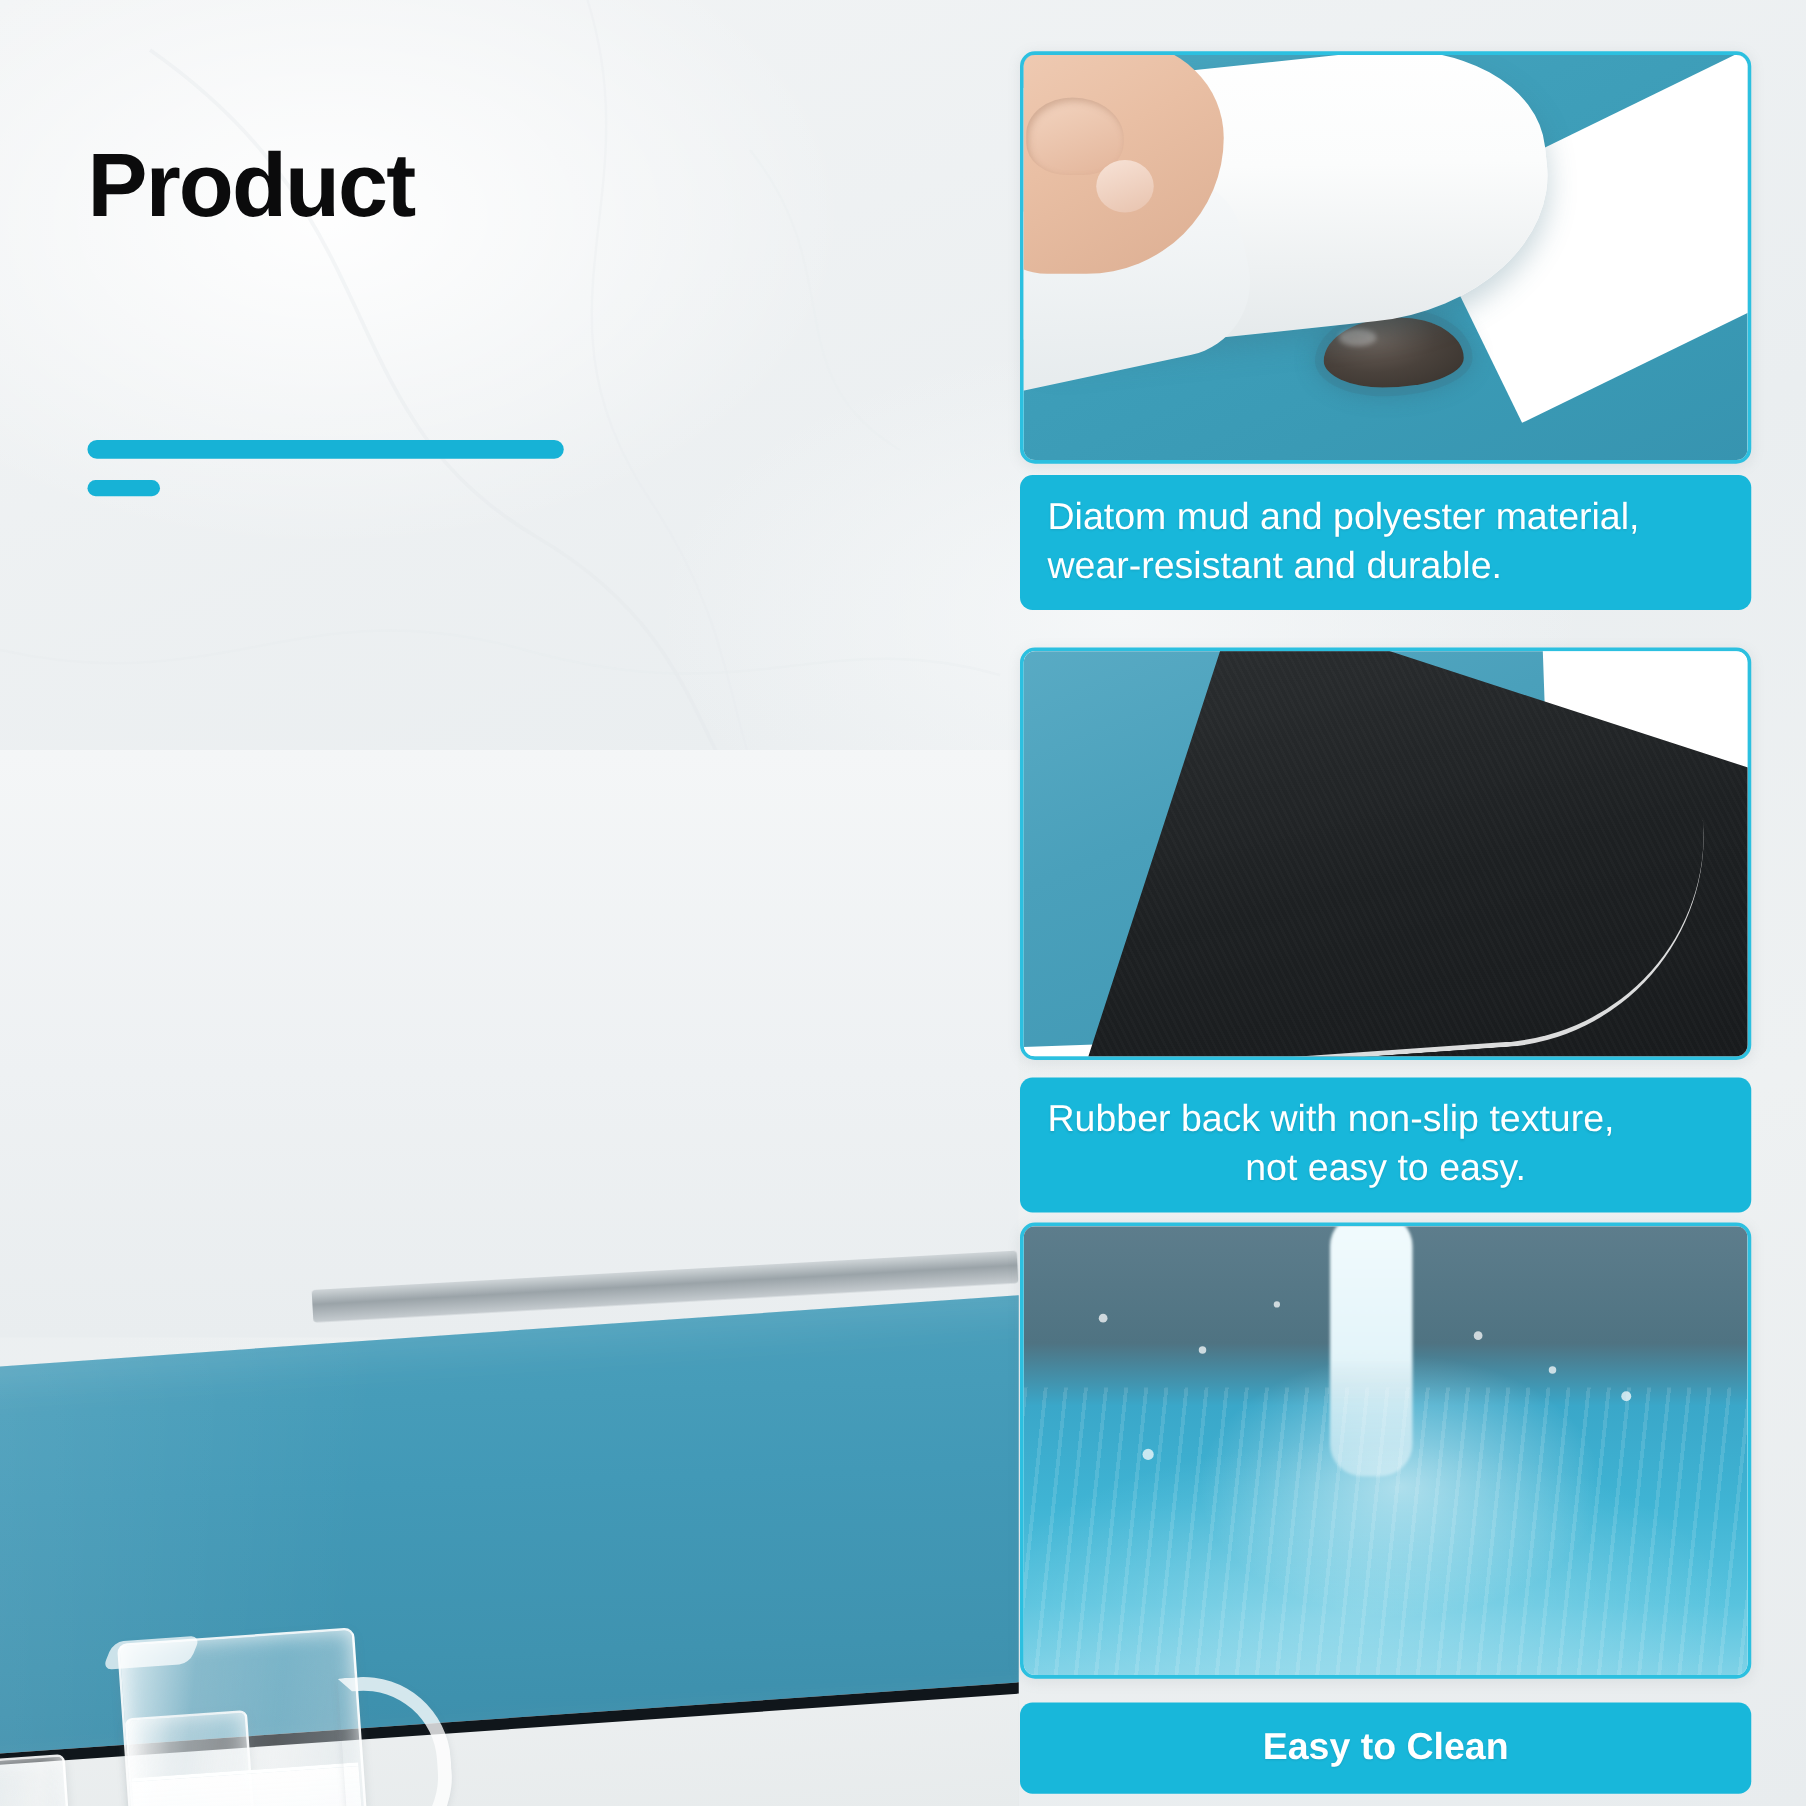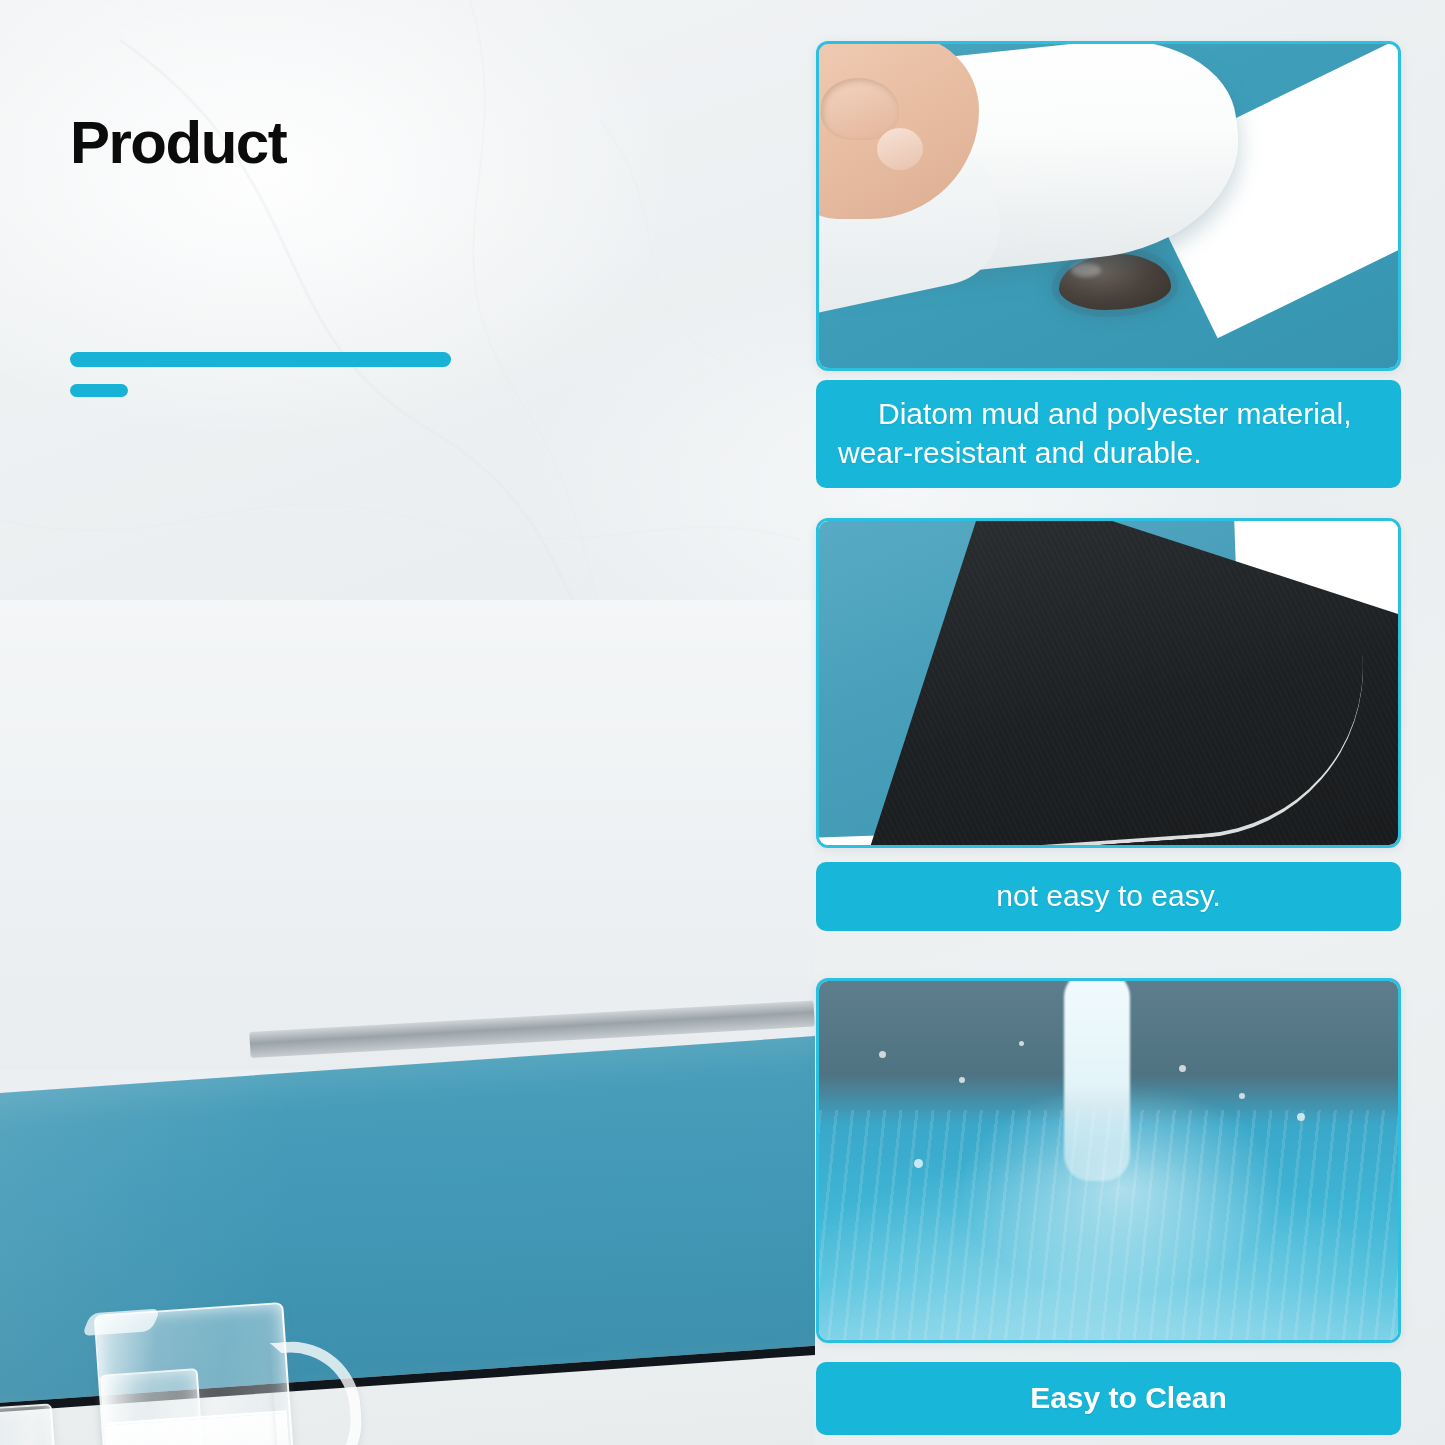--- a/index.html
+++ b/index.html
@@ -21,21 +21,21 @@
       linear-gradient(160deg,#f2f4f5 0%,#eaeef0 42%,#eef1f2 70%,#e8ecee 100%);
   }
   
   #veins { position:absolute; inset:0; opacity:.5; }
 
   
   #headline {
     position:absolute; left:70px; top:108px; width:620px;
   }
   #headline .line {
-    font-size:60px;
+    font-size:72px;
     line-height:1.16;
     font-weight:bold;
     letter-spacing:-1.5px;
     color:#0b0b0c;
   }
   #rules { position:absolute; left:70px; top:352px; }
   #rule-long {
     width:381px; height:15px; border-radius:8px; background:#17b2d6;
   }
   #rule-short {
@@ -245,21 +245,21 @@
     border-radius:10px;
     color:#ffffff;
     font-size:30px;
     line-height:1.30;
     padding:14px 22px 16px 22px;
     text-shadow:0 1px 2px rgba(0,0,0,.10);
   }
   #cap1 { top:380px; }
   #cap2 { top:862px; }
   #cap3 { top:1362px; text-align:center; padding:16px 22px 18px;font-weight:bold; }
-  .cap-l1 { display:block;margin-left:40px; }
+  .cap-l1 { display:block; }
   .cap-l2 { display:block; }
   #cap2 .cap-l2 { text-align:center; }
 </style>
 </head>
 <body>
 
 <div id="page">
   <svg id="veins" viewBox="0 0 1445 1445" preserveAspectRatio="none">
     <path d="M120,40 C320,180 260,330 430,430 C600,530 540,660 700,740" stroke="#e2e7e9" stroke-width="3" fill="none" opacity=".7"></path>
     <path d="M470,0 C520,160 420,250 520,400 C620,550 560,640 690,720" stroke="#e6eaec" stroke-width="2" fill="none" opacity=".6"></path>
@@ -317,20 +317,21 @@
 
 <div class="card" id="card2">
   <div class="photo">
     <div id="p2-bg"></div>
     <div id="p2-teal"></div>
     <div id="p2-black"></div>
     <div id="p2-edge"></div>
   </div>
 </div>
 <div class="caption" id="cap2">
+  <span class="cap-l1">Rubber back with non-slip texture,</span>
   <span class="cap-l2">not easy to easy.</span>
 </div>
 
 <div class="card" id="card3">
   <div class="photo">
     <div id="p3-bg"></div>
     <div id="p3-stream"></div>
     <div id="p3-spray"></div>
     <div id="p3-streaks"></div>
     <div class="droplet" style="left:60px;  top:70px;  width:7px;  height:7px;"></div>

